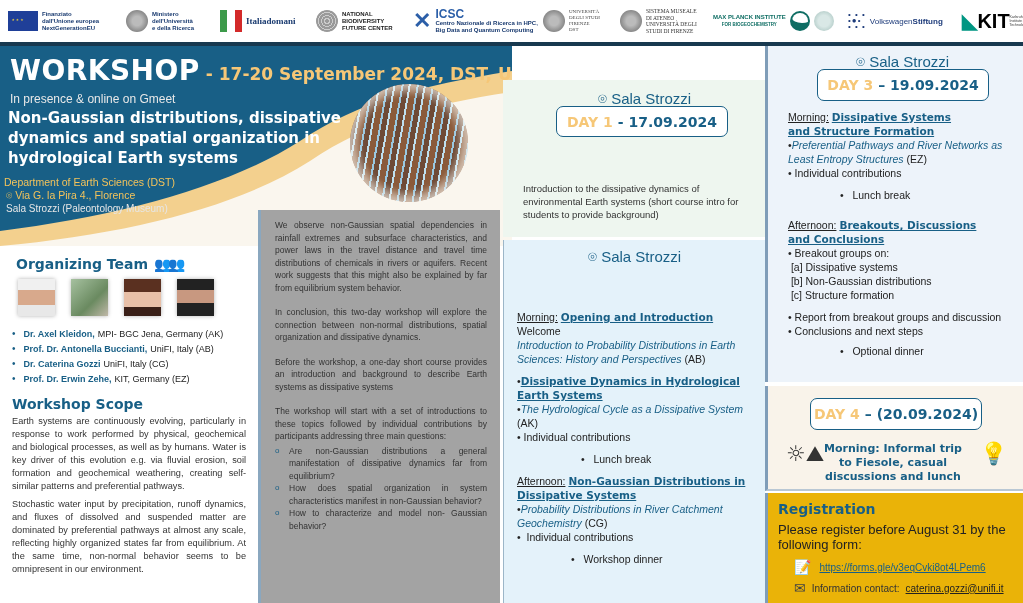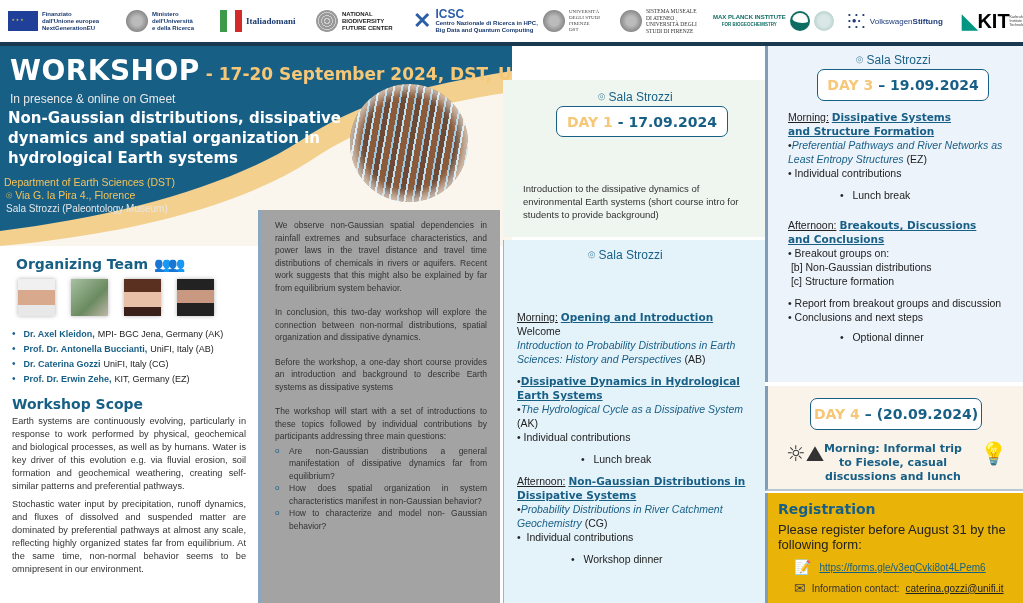--- a/index.html
+++ b/index.html
@@ -69,21 +69,21 @@
   .mid-text ul li { position: relative; padding-left: 14px; }
   .mid-text ul li::before { content: "o"; position: absolute; left: 0; top: 0; color: #185f86; font-size: 8px; }
 
   
   .day1 { position: absolute; left: 503px; top: 80px; width: 262px; height: 157px; background: #eef6ef; }
   .day2 { position: absolute; left: 503px; top: 240px; width: 262px; height: 363px; background: #e4f2fa; border-left: 1px solid #9cb6c8; }
   .day3 { position: absolute; left: 765px; top: 46px; width: 258px; height: 336px; background: #edf3fa; border-left: 3px solid #7f9db8; }
   .day4 { position: absolute; left: 765px; top: 386px; width: 258px; height: 105px; background: #f9f3ea; border-left: 3px solid #7f9db8; border-bottom: 2px solid #b9c7d4; }
   .reg { position: absolute; left: 765px; top: 493px; width: 258px; height: 110px; background: #eab308; border-left: 3px solid #7f9db8; }
 
-  .loc { position: absolute; font-family: "Liberation Sans", sans-serif; font-size: 12px; color: #185f86; white-space: nowrap; }
+  .loc { position: absolute; font-family: "Liberation Sans", sans-serif; font-size: 15px; color: #185f86; white-space: nowrap; }
   .daybox { position: absolute; border: 1.5px solid #185f86; border-radius: 7px; background: #fff; display: flex; align-items: center; justify-content: center; font-weight: bold; font-size: 14px; color: #185f86; white-space: nowrap; }
   .daybox .d { color: #f6c777; margin-right: 5px; }
 
   .d1-head { position: absolute; left: 0; top: 65px; width: 262px; text-align: center; font-weight: bold; font-size: 12px; line-height: 16px; color: #185f86; }
   .d1-head .sc { color: #f0a37a; }
   .d1-desc { position: absolute; left: 20px; top: 102px; width: 235px; font-family: "Liberation Sans", sans-serif; font-size: 9.5px; line-height: 13px; color: #333; }
 
   .prog { position: absolute; font-family: "Liberation Sans", sans-serif; font-size: 10.5px; line-height: 14px; color: #222; }
   .prog .ul { text-decoration: underline; }
   .prog .hl { font-family: "DejaVu Sans", sans-serif; font-weight: bold; font-size: 10.5px; color: #185f86; text-decoration: underline; }
@@ -291,20 +291,21 @@
   <div class="prog" style="left:20px;top:64px;width:236px">
     <div style="width:180px"><span class="ul">Morning:</span> <span class="hl">Dissipative Systems and Structure Formation</span></div>
     <div>•<span class="it">Preferential Pathways and River Networks as Least Entropy Structures</span> <span>(EZ)</span></div>
     <div>• <span>Individual contributions</span></div>
     <div class="gap"></div>
     <div style="padding-left:52px">•&nbsp;&nbsp; <span>Lunch break</span></div>
     <div class="gap"></div>
     <div class="gap"></div>
     <div style="width:190px"><span class="ul">Afternoon:</span> <span class="hl">Breakouts, Discussions and Conclusions</span></div>
     <div>• <span>Breakout groups on:</span></div>
+    <div>&nbsp;<span>[a] Dissipative systems</span></div>
     <div>&nbsp;<span>[b] Non-Gaussian distributions</span></div>
     <div>&nbsp;<span>[c] Structure formation</span></div>
     <div class="gap"></div>
     <div>• <span>Report from breakout groups and discussion</span></div>
     <div>• <span>Conclusions and next steps</span></div>
     <div class="gap" style="height:6px"></div>
     <div style="padding-left:52px">•&nbsp;&nbsp; <span>Optional dinner</span></div>
   </div>
 </div>
 

